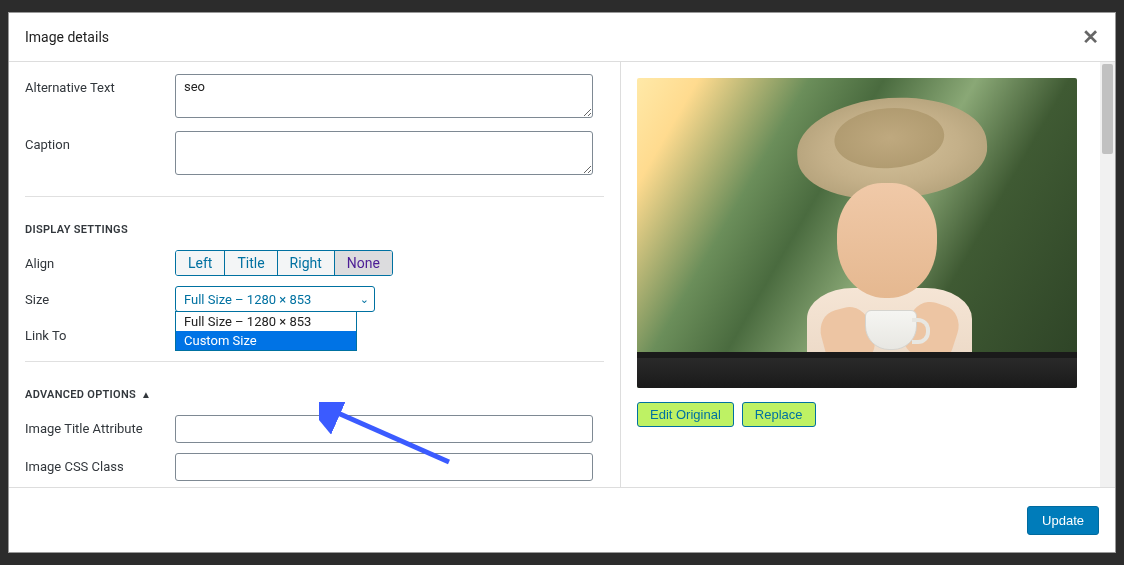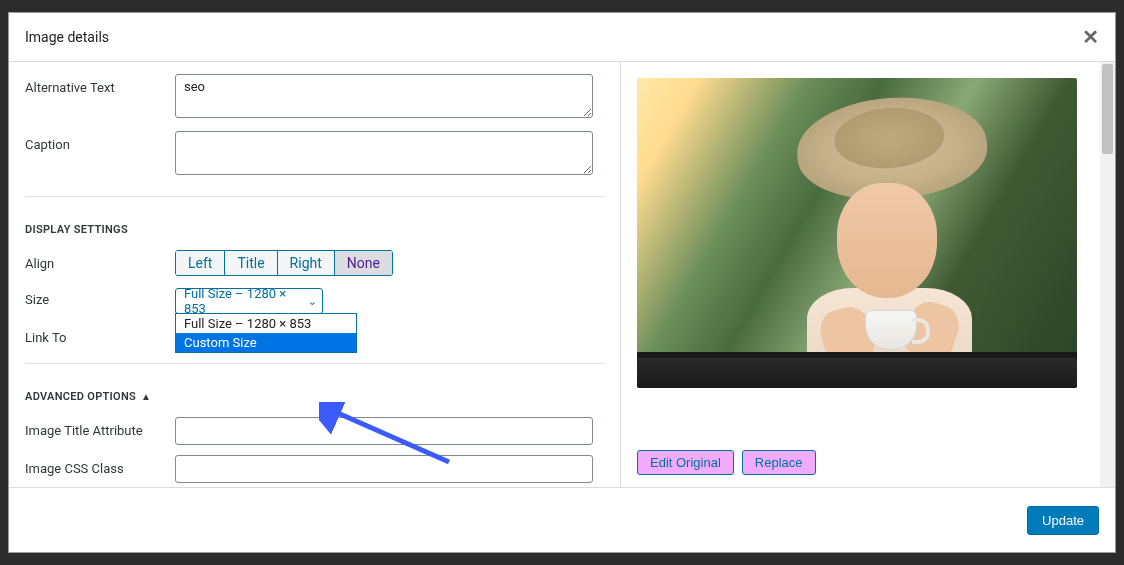--- a/index.html
+++ b/index.html
@@ -142,21 +142,21 @@
       border-right: 1px solid #0071a1;
     }
     .align-btn:last-child { border-right: none; }
     .align-btn.selected {
       background: #dcdcde;
       color: #4c1d95;
     }
     .select-wrapper {
       position: relative;
       display: inline-block;
-      width: 148px;
+      width: 200px;
     }
     .select-display {
       border: 1px solid #0071a1;
       border-radius: 3px;
       padding: 3px 22px 3px 8px;
       font-size: 13px;
       background: #fff;
       color: #0071a1;
       cursor: pointer;
       display: flex;
@@ -286,26 +286,25 @@
       background: linear-gradient(#2a2a2a, #1a1a1a);
     }
     .action-buttons {
       margin-top: 14px;
       display: flex;
       gap: 8px;
     }
     .outline-btn {
       padding: 4px 12px;
       border: 1px solid #0071a1;
-      background: #f0abfc;
+      background: #bef264;
       color: #0071a1;
       border-radius: 3px;
       font-size: 13px;
       cursor: pointer;
-      margin-top: 48px;
     }
     .modal-footer {
       height: 65px;
       display: flex;
       align-items: center;
       justify-content: flex-end;
       padding: 0 16px;
       border-top: 1px solid #ddd;
       position: relative;
       z-index: 2;

